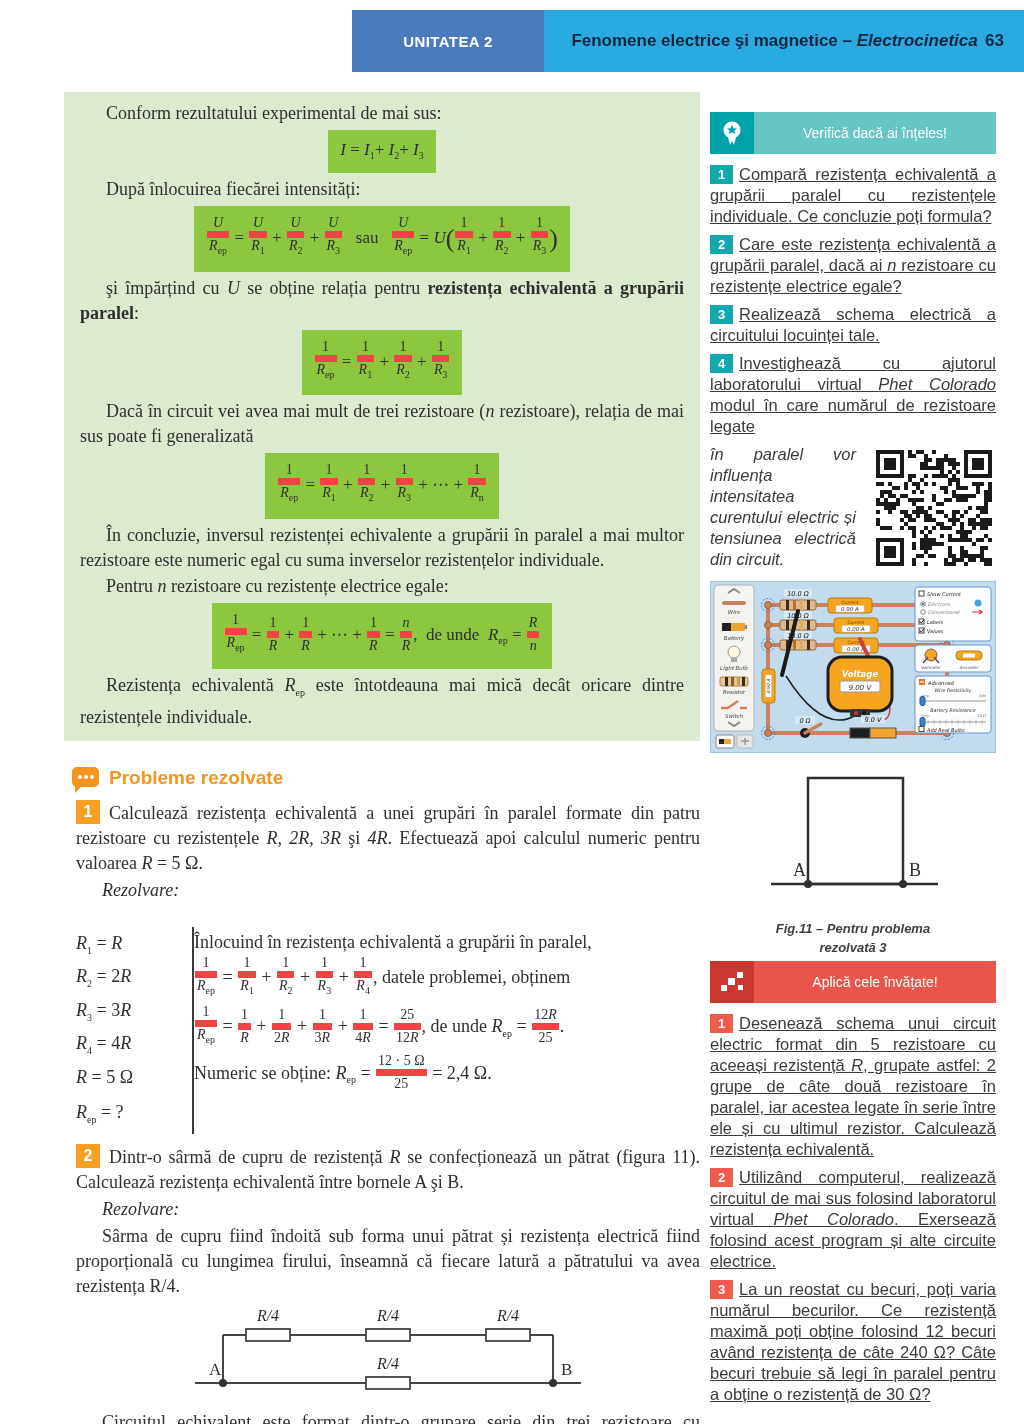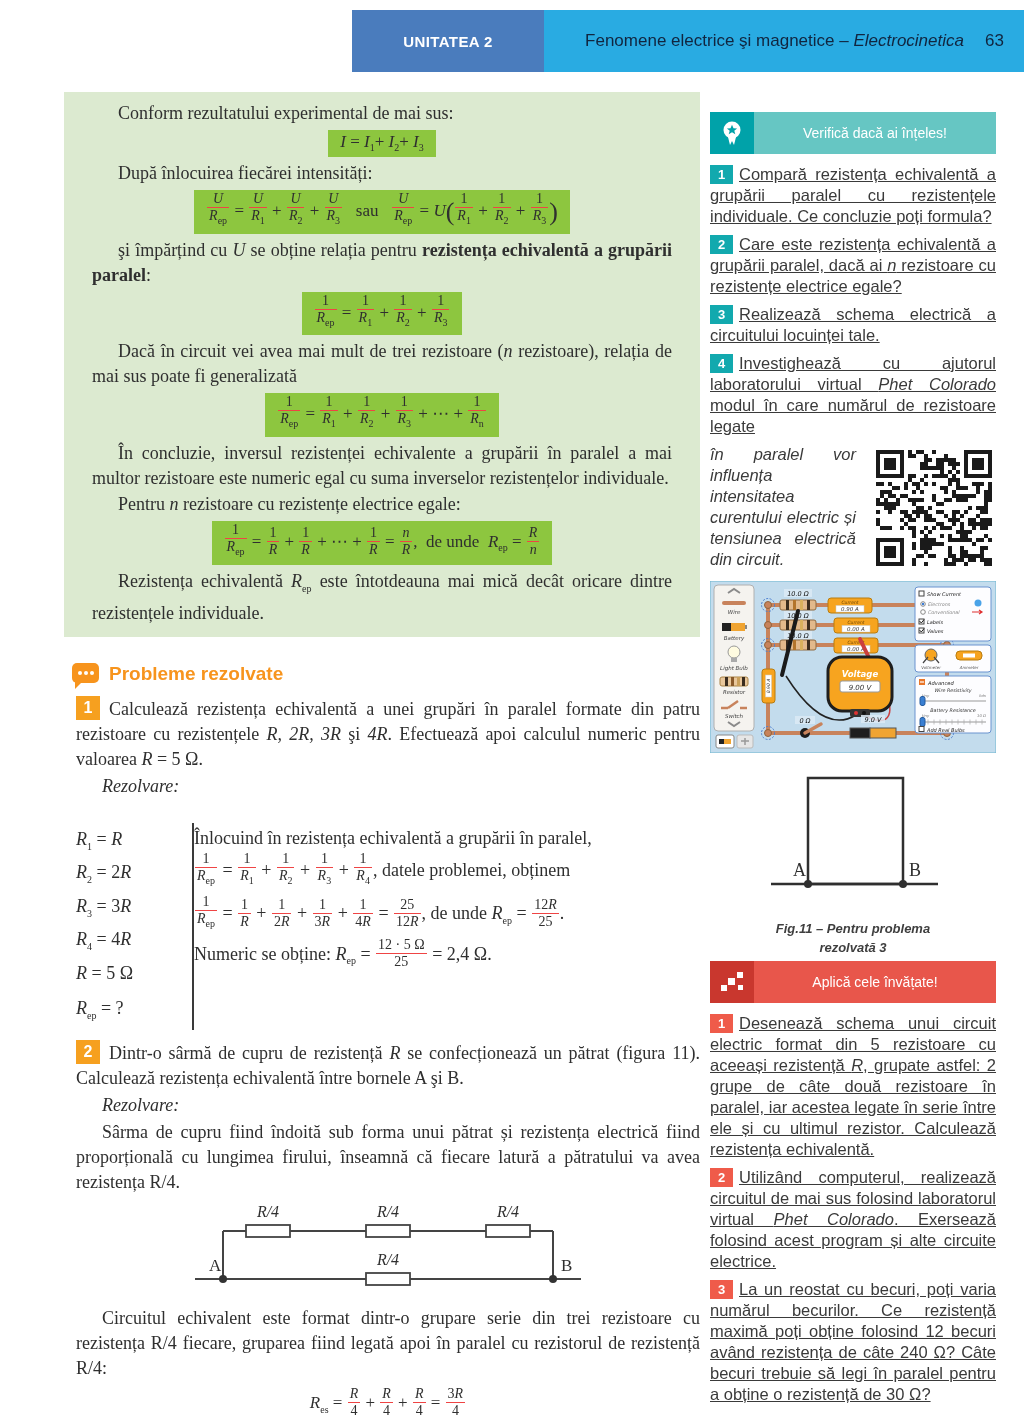--- a/index.html
+++ b/index.html
@@ -3,32 +3,32 @@
 <meta charset="utf-8">
 <style>
   html,body{margin:0;padding:0;background:#e9e9e9;}
   .page{position:relative;width:1024px;height:1424px;background:#fff;overflow:hidden;
         font-family:"Liberation Serif",serif;color:#2f2f2f;}
   
   .hdr{position:absolute;top:10px;left:352px;right:0;height:62px;display:flex;}
   .hdr-unit{width:192px;background:#4a7cbd;color:#fff;display:flex;align-items:center;justify-content:center;
             font-family:"Liberation Sans",sans-serif;font-weight:bold;font-size:15px;letter-spacing:.4px;}
   .hdr-bar{flex:1;background:#29abe2;display:flex;align-items:center;padding:0 20px;
-           font-family:"Liberation Sans",sans-serif;font-weight:normal;font-size:17px;color:#11253f;}
+           font-family:"Liberation Sans",sans-serif;font-weight:bold;font-size:17px;color:#11253f;}
   .hdr-title{flex:1;text-align:center;}
   
   .main{position:absolute;left:64px;top:92px;width:636px;font-size:18px;line-height:25px;text-align:justify;}
   .greenbox{background:#dcead0;padding:8px 16px 10px 16px;}
-  .gp{text-indent:26px;margin:1px 12px;}
+  .gp{text-indent:26px;margin:1px 0;}
   .fline{text-align:center;text-indent:0;margin:4px 0;line-height:1.05;}
-  .hl{display:inline-block;background:#8dc63f;padding:3px 12px;font-size:17px;}
+  .hl{display:inline-block;background:#8dc63f;padding:11px 12px;font-size:17px;}
   .fm{font-size:17px;}
   .fr{display:inline-block;vertical-align:middle;text-align:center;margin:0 1px;position:relative;top:-2px;}
   .fr .nu,.fr .de{display:block;font-size:14px;line-height:16px;padding:0 2px;}
-  .fr .de{border-top:1px solid #ef4444;}
+  .fr .de{border-top:7px solid #ef4444;}
   sub{font-size:10px;}
   .pa{font-size:26px;vertical-align:middle;font-weight:normal;}
   
   .sechead{display:flex;align-items:center;gap:10px;margin:24px 0 10px 8px;
            font-family:"Liberation Sans",sans-serif;font-weight:bold;font-size:19px;color:#f7941d;}
   .chat{width:27px;height:20px;background:#f7941d;border-radius:5px;position:relative;flex:none;}
   .chat::after{content:"";position:absolute;left:3px;bottom:-6px;width:0;height:0;
                border:5px solid transparent;border-top-color:#f7941d;border-left-color:#f7941d;}
   .chat .dots{position:absolute;top:8px;left:6px;width:4px;height:4px;border-radius:50%;background:#fff;
               box-shadow:6px 0 0 #fff,12px 0 0 #fff;}

